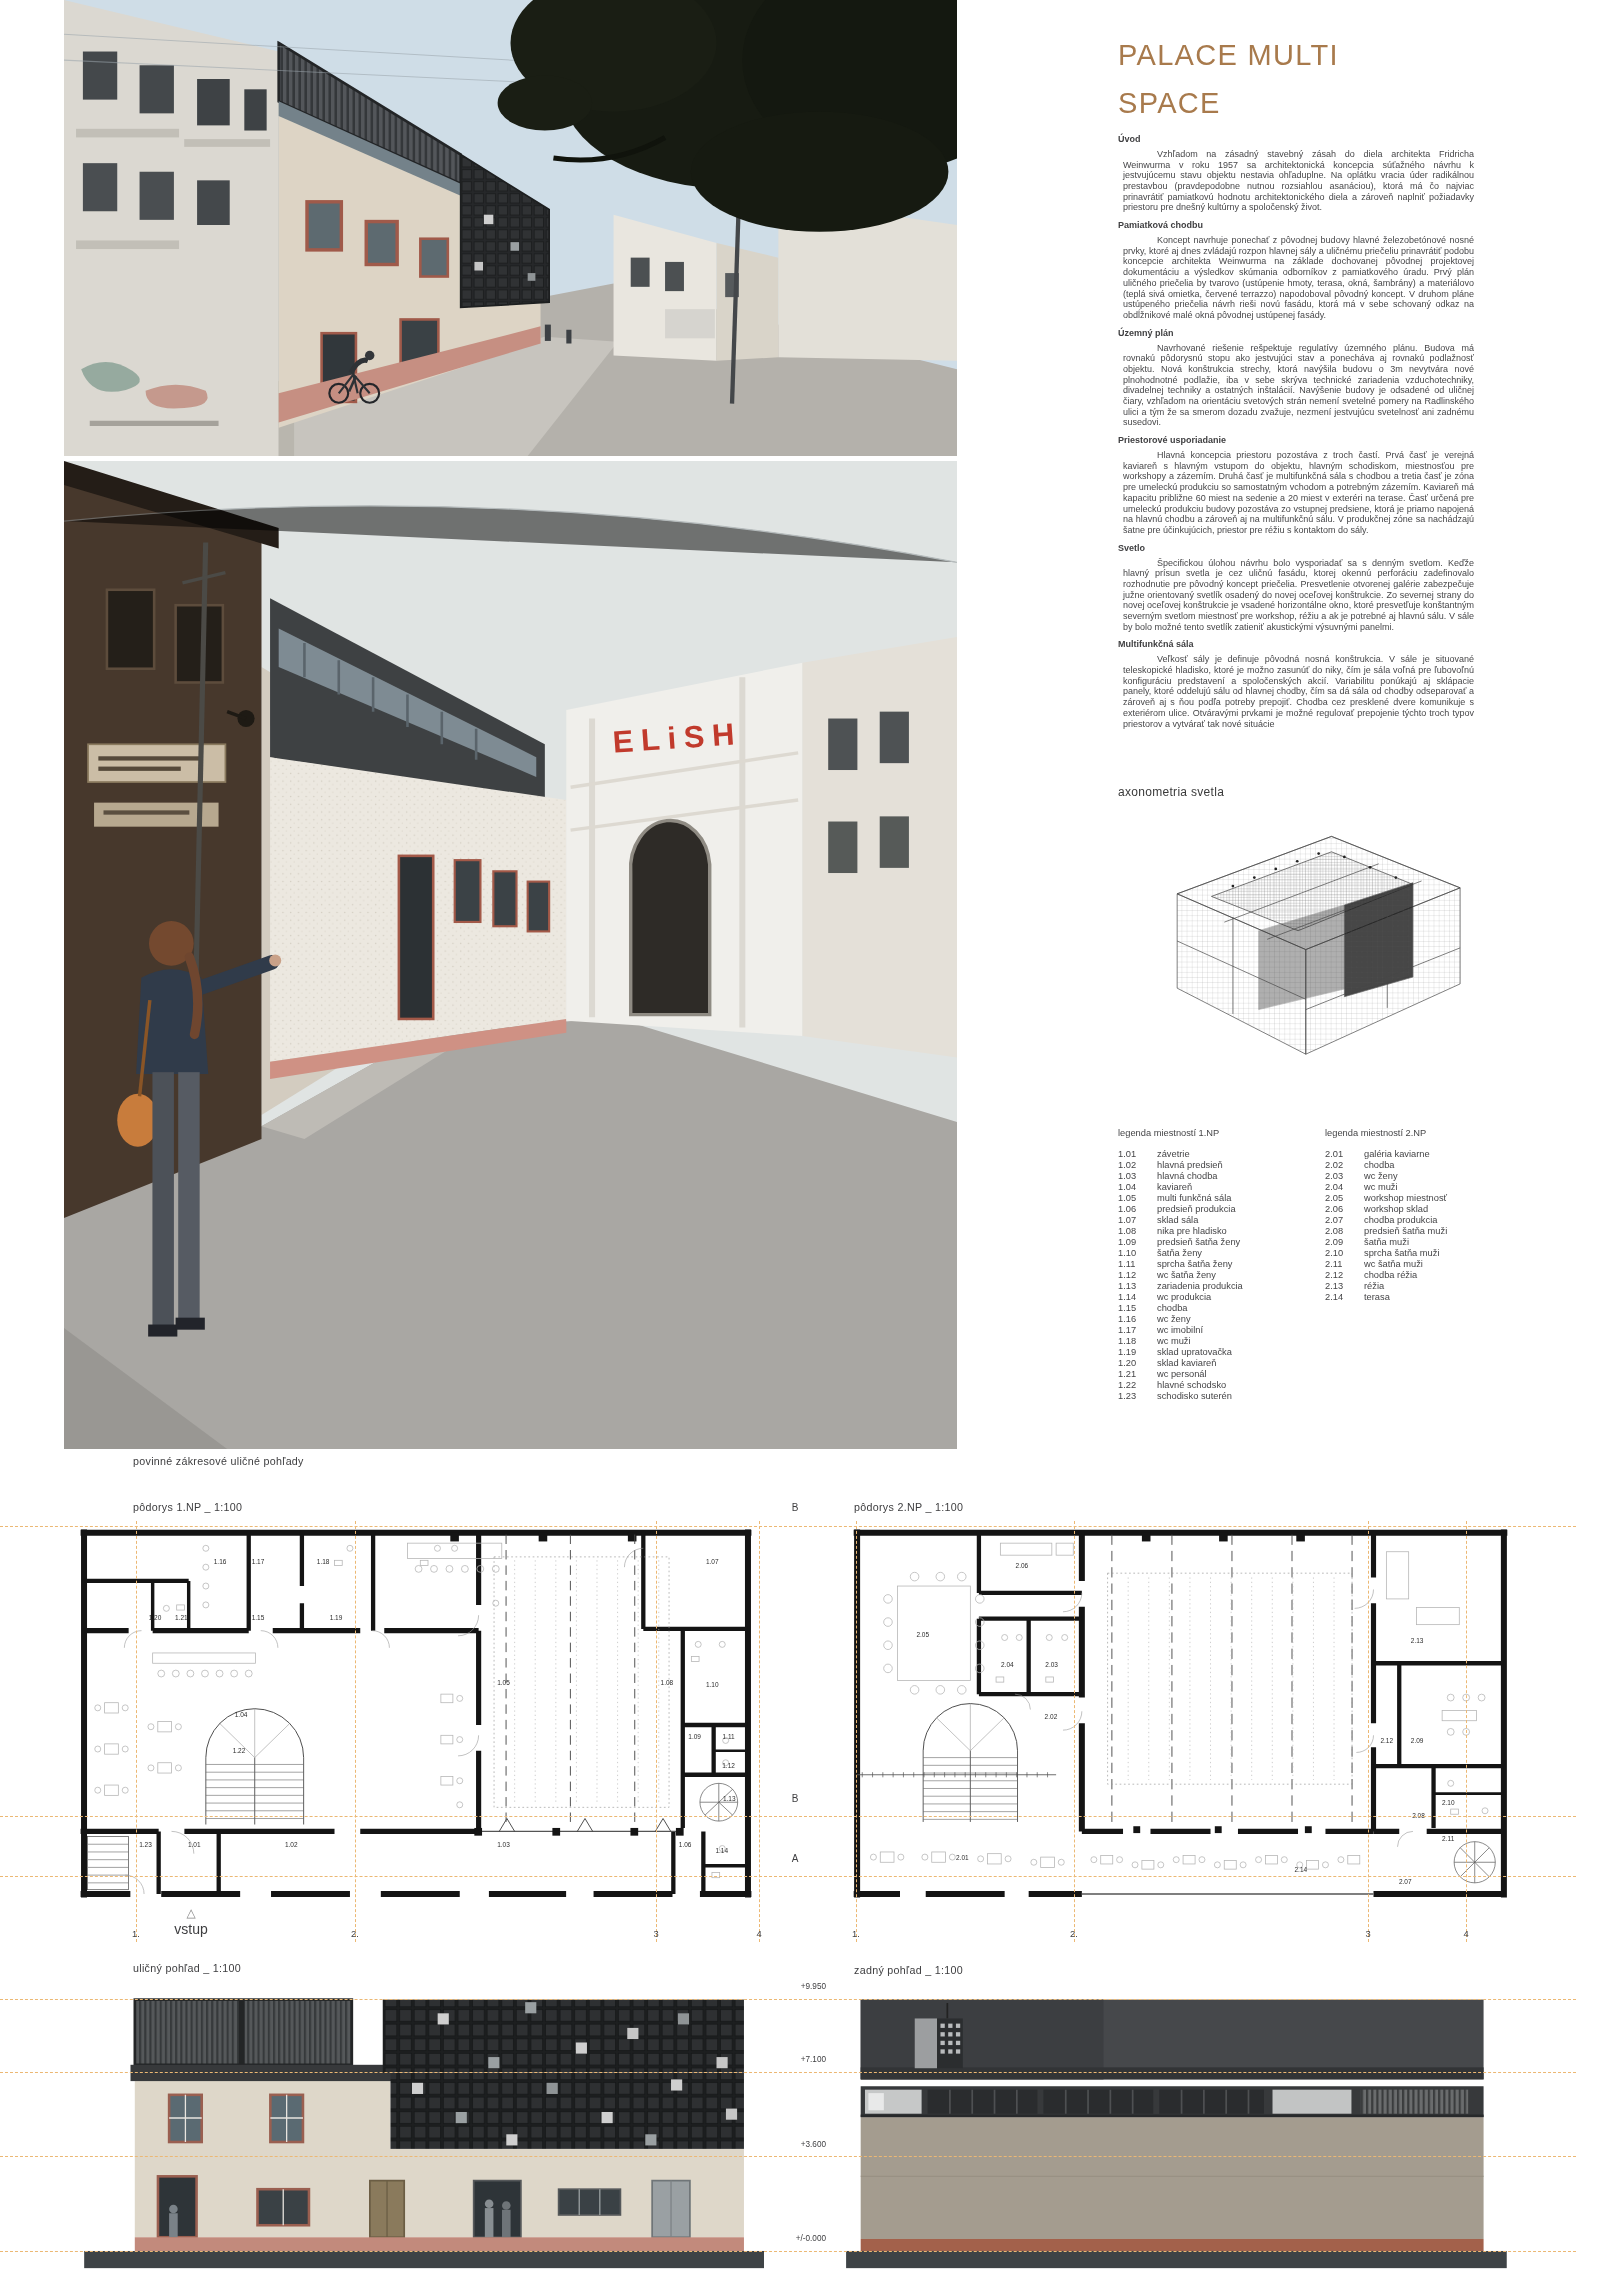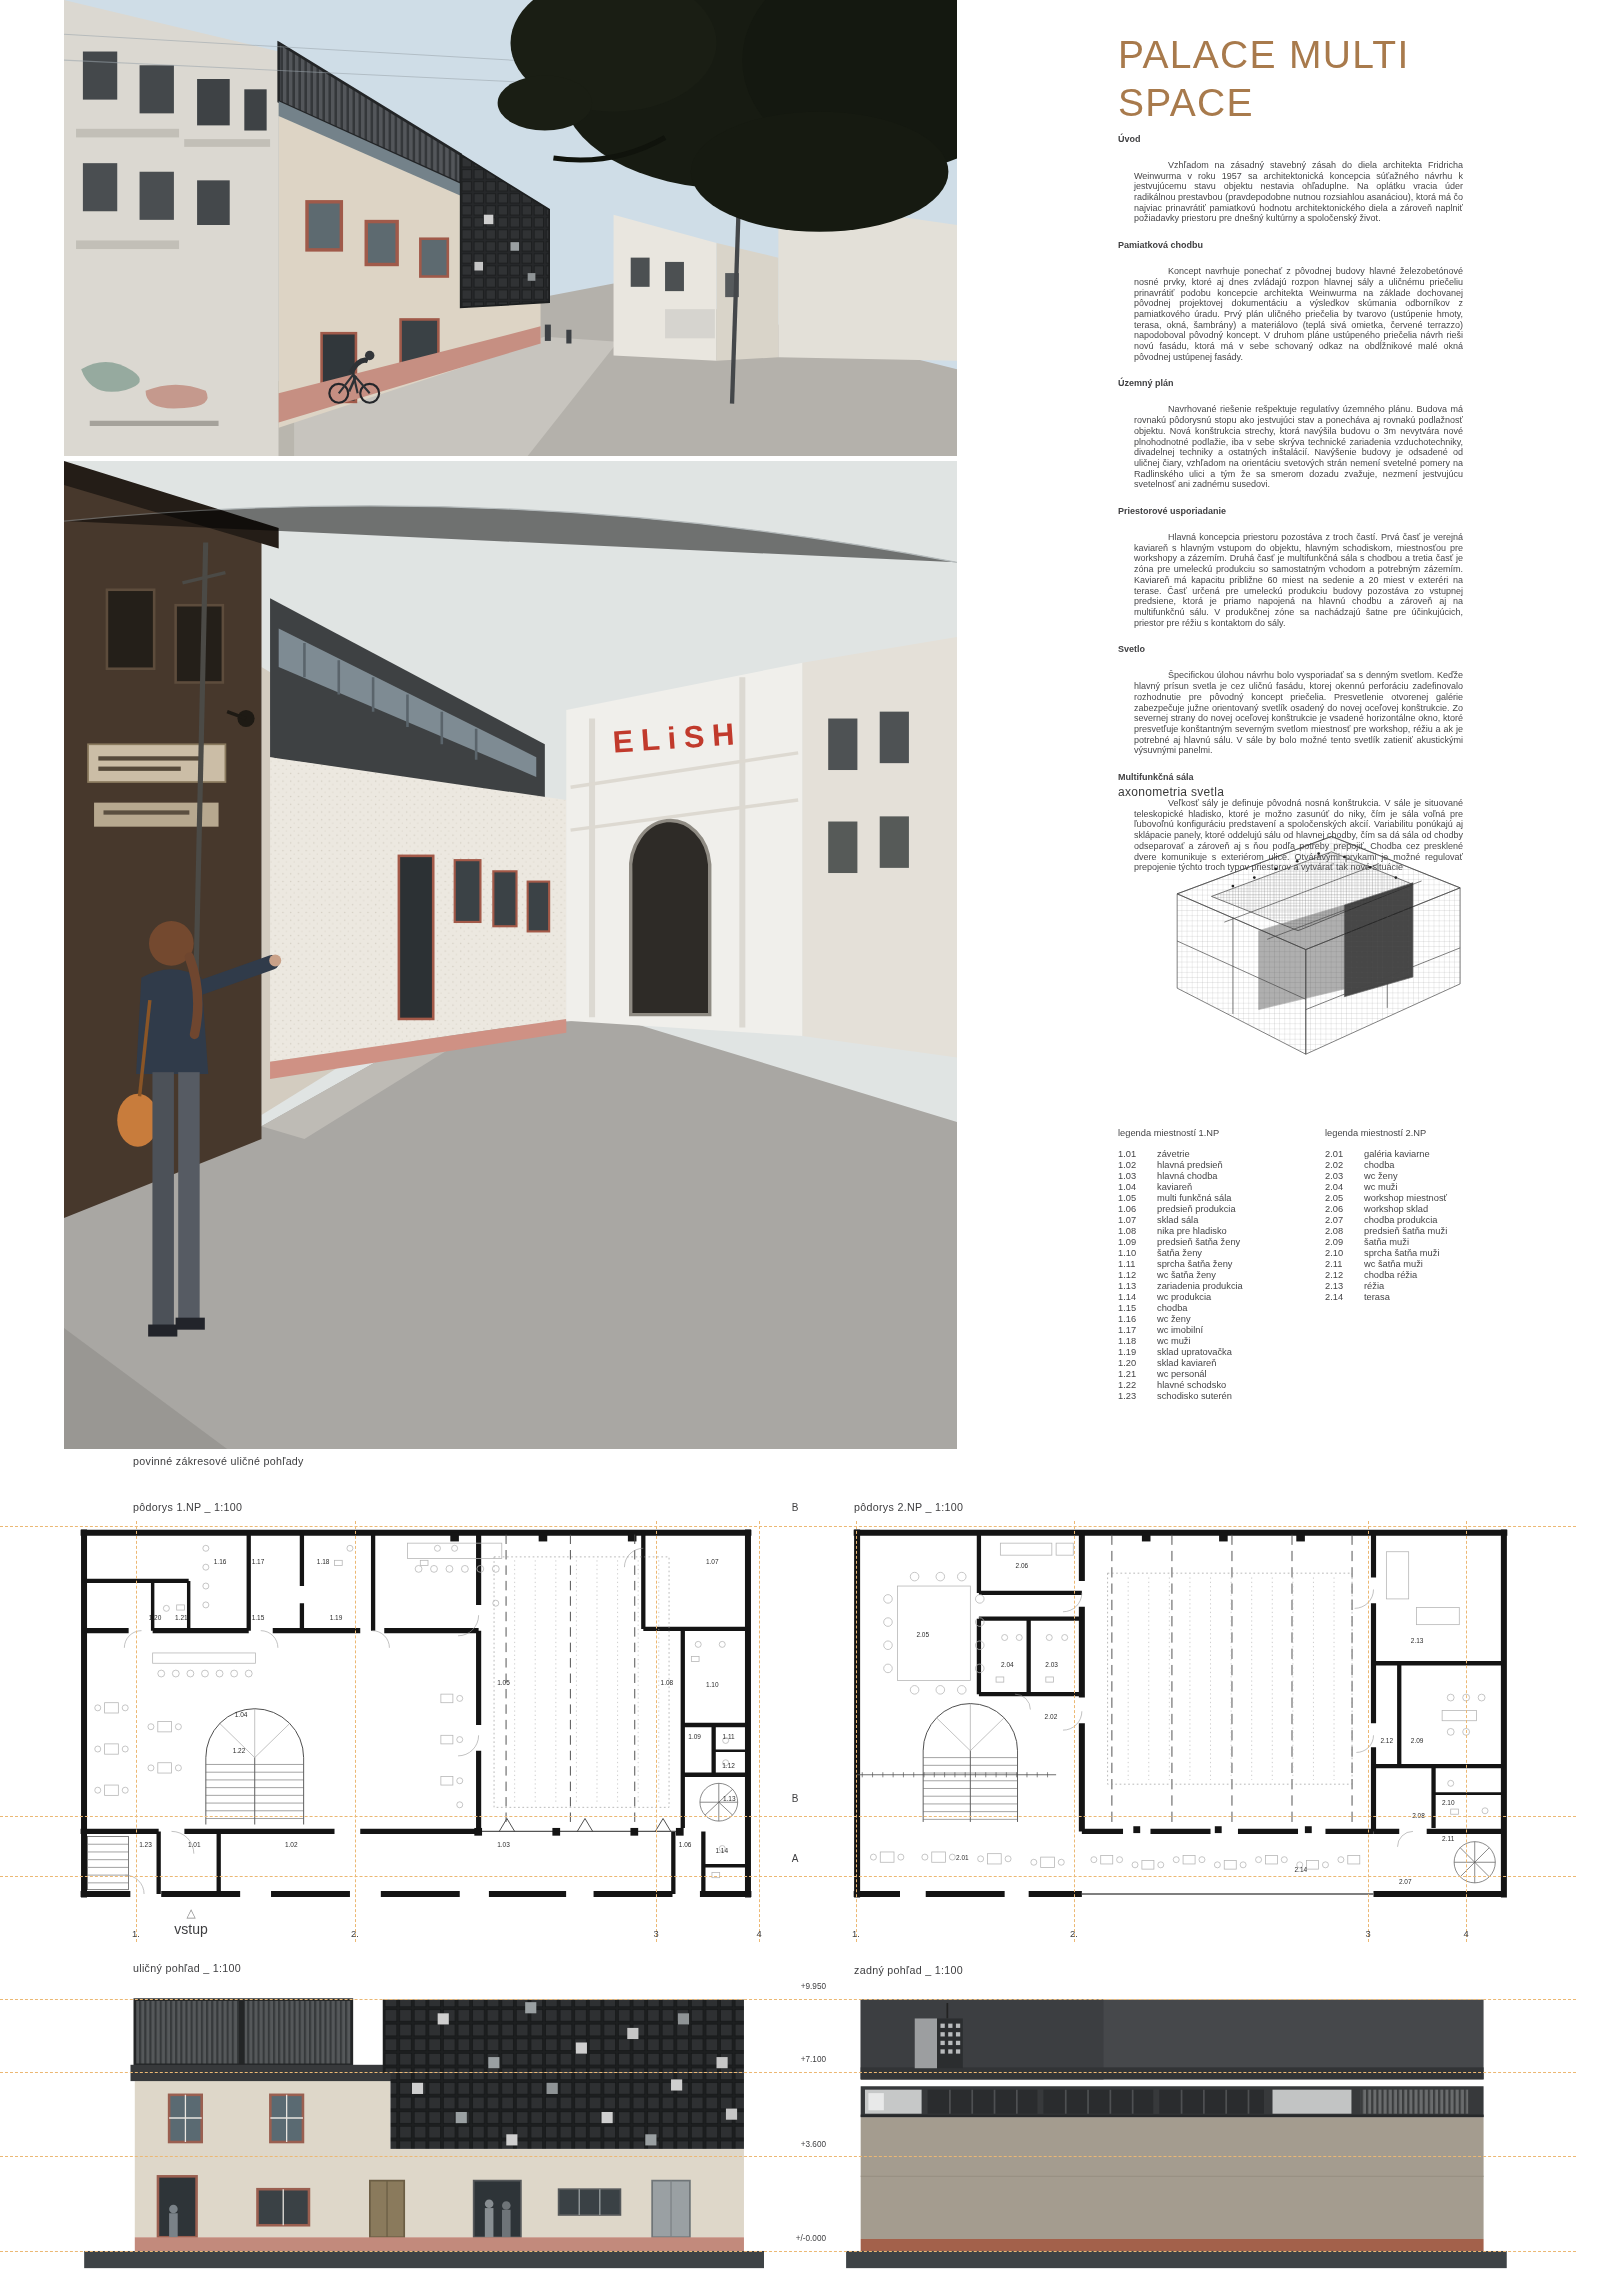--- a/index.html
+++ b/index.html
@@ -5,23 +5,23 @@
   html,body{margin:0;padding:0;background:#e8e8e8}
   .sheet{position:relative;width:1607px;height:2295px;background:#ffffff;
          font-family:"Liberation Sans",sans-serif;color:#3f3f41;overflow:hidden;margin:0 auto}
   svg{display:block}
   
   .photo{position:absolute;left:64px;width:893px;overflow:hidden;background:#dce2e4}
   #photo1{top:0;height:456px}
   #photo2{top:461px;height:988px}
   
   .rightcol{position:absolute;left:1118px;top:31px;width:361px}
-  h1.title{margin:0 0 3px;font-size:39px;line-height:48px;font-weight:400;letter-spacing:1.3px;color:#a87a4c}
+  h1.title{margin:0 0 3px;font-size:29px;line-height:48px;font-weight:400;letter-spacing:1.3px;color:#a87a4c}
   section.txt h3{margin:6.9px 0 0.9px;font-size:9px;font-weight:700;color:#3f3f41}
-  section.txt p{margin:16px;font-size:9px;line-height:10.7px;text-align:justify;text-indent:34px;color:#474749}
+  section.txt p{margin:5px;font-size:9px;line-height:10.7px;text-align:justify;text-indent:34px;color:#474749}
   .axonlabel{position:absolute;left:1118px;top:785px;font-size:12px;letter-spacing:0.3px;color:#3a3a3a}
   .axon{position:absolute;left:1130px;top:812px}
   .legend{position:absolute;top:1128px;width:204px;font-size:9.3px;color:#454547}
   #legend1{left:1118px}
   #legend2{left:1325px}
   .legend .ltitle{margin-bottom:11px}
   .legend .lrow{display:grid;grid-template-columns:39px 1fr;line-height:11px}
   
   .caption{position:absolute;font-size:10.7px;color:#3d3d3f;letter-spacing:0.3px;white-space:nowrap}
   

